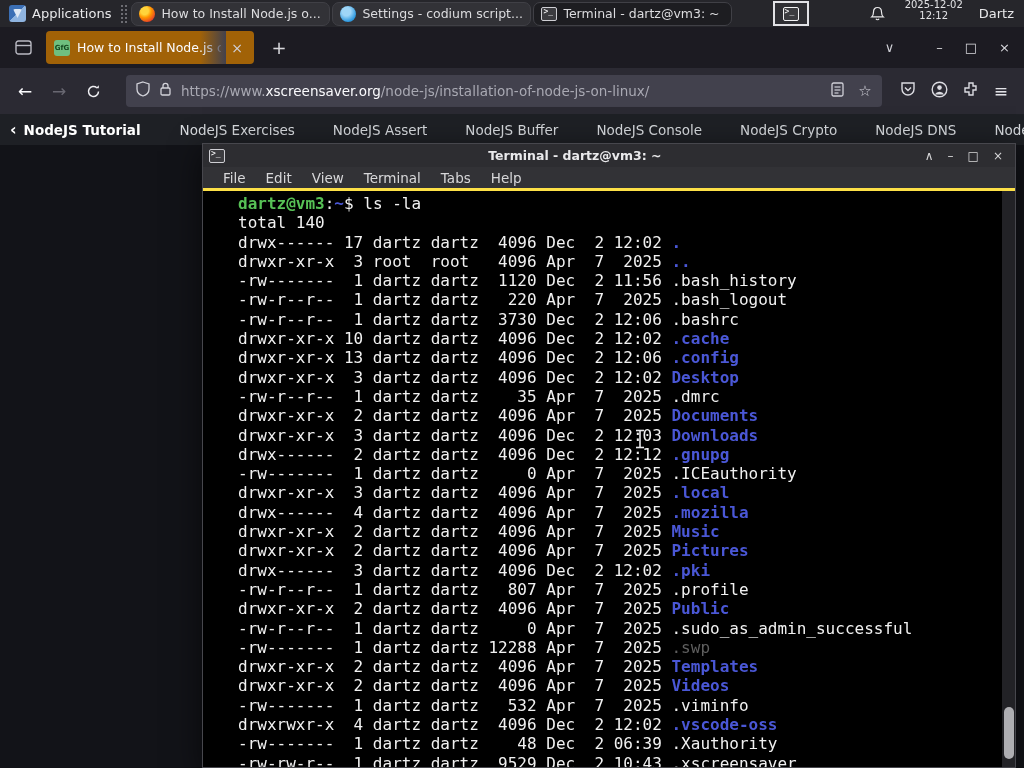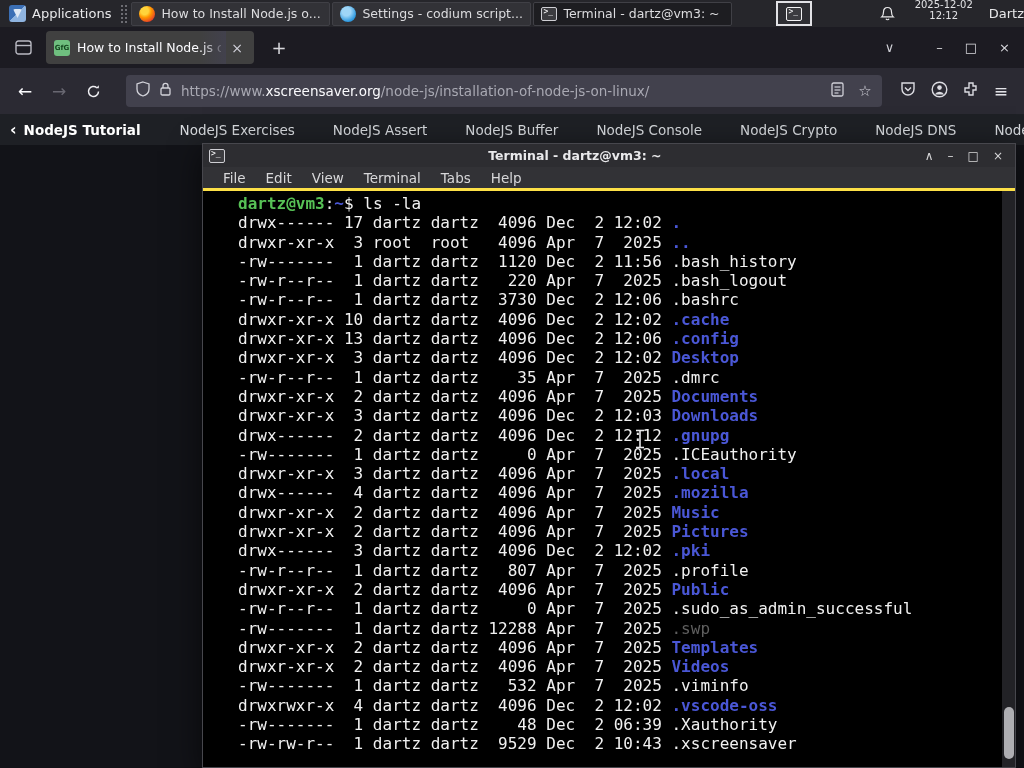--- a/index.html
+++ b/index.html
@@ -11,45 +11,45 @@
   .panel { position:absolute; top:0; left:0; width:1024px; height:27px; background:#26262b;
            display:flex; align-items:center; z-index:10; }
   .apps-btn { display:flex; align-items:center; gap:6px; padding:0 9px; height:27px; color:#e8e8ea; font-size:13px; }
   .apps-icon { width:17px; height:17px; border-radius:3px;
      background: linear-gradient(135deg,#3b6fb5 0 50%,#8fb4e0 50% 100%); position:relative; }
   .apps-icon::after{content:"";position:absolute;inset:4px;background:#dfe9f5;border-radius:2px;
      clip-path:polygon(0 0,100% 0,50% 100%);}
   .panel-grip { width:7px; height:20px; margin-right:4px;
      background:radial-gradient(circle 1px, #6c6c72 1px, transparent 1.5px) 0 0/4px 4px; }
   .task-btn { display:flex; align-items:center; gap:6px; width:199px; height:24px; margin-right:2px;
-     padding:0 7px; background:#323237; border:1px solid #404046; border-radius:2px;
+     padding:0 7px; background:#323237; border:1px solid #404046; border-radius:7px;
      color:#dcdcdf; font-size:12.5px; overflow:hidden; white-space:nowrap; }
   .task-btn.pressed { background:#1d1d21; }
   .task-label { overflow:hidden; text-overflow:ellipsis; }
   .ffx-icon { width:16px; height:16px; border-radius:50%; flex:0 0 16px;
      background:radial-gradient(circle at 35% 30%, #ffd43b 0 25%, #ff9500 45%, #e3392b 80%); }
   .codium-icon { width:16px; height:16px; border-radius:50%; flex:0 0 16px;
      background:radial-gradient(circle at 40% 35%, #9fd6f7 0 30%, #2f9ae0 70%); }
   .term-mini { width:16px; height:14px; flex:0 0 16px; background:#3c3c40; border:1px solid #cfcfd4;
      border-radius:2px; position:relative; }
   .term-mini::after { content:">_"; position:absolute; left:1px; top:-1px; font-size:8px; color:#fff;
      font-family:"DejaVu Sans Mono",monospace; }
   .panel-spacer1 { flex:1.0; } .panel-spacer2 { flex:1.6; }
   .launcher-box { width:36px; height:25px; border:2px solid #e2e2e6; background:#2e2e33;
      display:flex; align-items:center; justify-content:center; }
   .launcher-box .term-mini{ border-color:#f2f2f4; }
   .bell svg { display:block; }
   .clock { text-align:center; color:#e2e2e5; font-size:10px; line-height:11px; margin:0 0 8px 20px; }
-  .panel-user { color:#e8e8ea; font-size:13px; margin:0 0 0 16px; }
+  .panel-user { color:#e8e8ea; font-size:13px; margin:0 10px 0 16px; }
 
   
   .firefox { position:absolute; top:27px; left:0; width:1024px; height:741px; background:#121318; z-index:1; }
   .tabbar { height:41px; background:#1c1b22; display:flex; align-items:center; padding:0 8px; }
   .ffview-btn { width:30px; height:28px; display:flex; align-items:center; justify-content:center; border-radius:4px; }
-  .tab { display:flex; align-items:center; gap:7px; width:208px; height:33px; background:#404040;
+  .tab { display:flex; align-items:center; gap:7px; width:208px; height:33px; background:#a16207;
      border-radius:4px; margin-left:8px; padding:0 8px; position:relative; }
   .favicon { width:16px; height:16px; flex:0 0 16px; border-radius:3px; background:#6fbf7f; color:#14471f;
      font-size:7px; font-weight:bold; display:flex; align-items:center; justify-content:center; }
   .tab-title { color:#fbfbfe; font-size:12.5px; white-space:nowrap; overflow:hidden; width:148px; position:relative; }
   .tab-fade { position:absolute; top:0; right:28px; width:26px; height:100%;
      background:linear-gradient(to right, rgba(66,65,77,0), #42414d); }
   .tab-close { color:#cfcfd8; font-size:14px; margin-left:auto; width:18px; height:18px;
      display:flex; align-items:center; justify-content:center; border-radius:3px; }
   .newtab-btn { color:#d7d7dc; font-size:18px; margin-left:12px; width:26px; height:26px;
      display:flex; align-items:center; justify-content:center; border-radius:4px; }
@@ -258,20 +258,21 @@
       <span class="menu-item">File</span>
       <span class="menu-item">Edit</span>
       <span class="menu-item">View</span>
       <span class="menu-item">Terminal</span>
       <span class="menu-item">Tabs</span>
       <span class="menu-item">Help</span>
     </div>
     <div class="term-view">
       <div>
           <div class="tline"><span class="c-green">dartz@vm3</span><span class="c-fg">:</span><span class="c-blue">~</span><span class="c-fg">$ ls -la</span></div>
+          <div class="tline"><span class="c-fg">total 140</span></div>
           <div class="tline"><span class="c-fg">drwx------ 17 dartz dartz  4096 Dec  2 12:02 </span><span class="c-blue">.</span></div>
           <div class="tline"><span class="c-fg">drwxr-xr-x  3 root  root   4096 Apr  7  2025 </span><span class="c-blue">..</span></div>
           <div class="tline"><span class="c-fg">-rw-------  1 dartz dartz  1120 Dec  2 11:56 </span><span class="c-fg">.bash_history</span></div>
           <div class="tline"><span class="c-fg">-rw-r--r--  1 dartz dartz   220 Apr  7  2025 </span><span class="c-fg">.bash_logout</span></div>
           <div class="tline"><span class="c-fg">-rw-r--r--  1 dartz dartz  3730 Dec  2 12:06 </span><span class="c-fg">.bashrc</span></div>
           <div class="tline"><span class="c-fg">drwxr-xr-x 10 dartz dartz  4096 Dec  2 12:02 </span><span class="c-blue">.cache</span></div>
           <div class="tline"><span class="c-fg">drwxr-xr-x 13 dartz dartz  4096 Dec  2 12:06 </span><span class="c-blue">.config</span></div>
           <div class="tline"><span class="c-fg">drwxr-xr-x  3 dartz dartz  4096 Dec  2 12:02 </span><span class="c-blue">Desktop</span></div>
           <div class="tline"><span class="c-fg">-rw-r--r--  1 dartz dartz    35 Apr  7  2025 </span><span class="c-fg">.dmrc</span></div>
           <div class="tline"><span class="c-fg">drwxr-xr-x  2 dartz dartz  4096 Apr  7  2025 </span><span class="c-blue">Documents</span></div>

